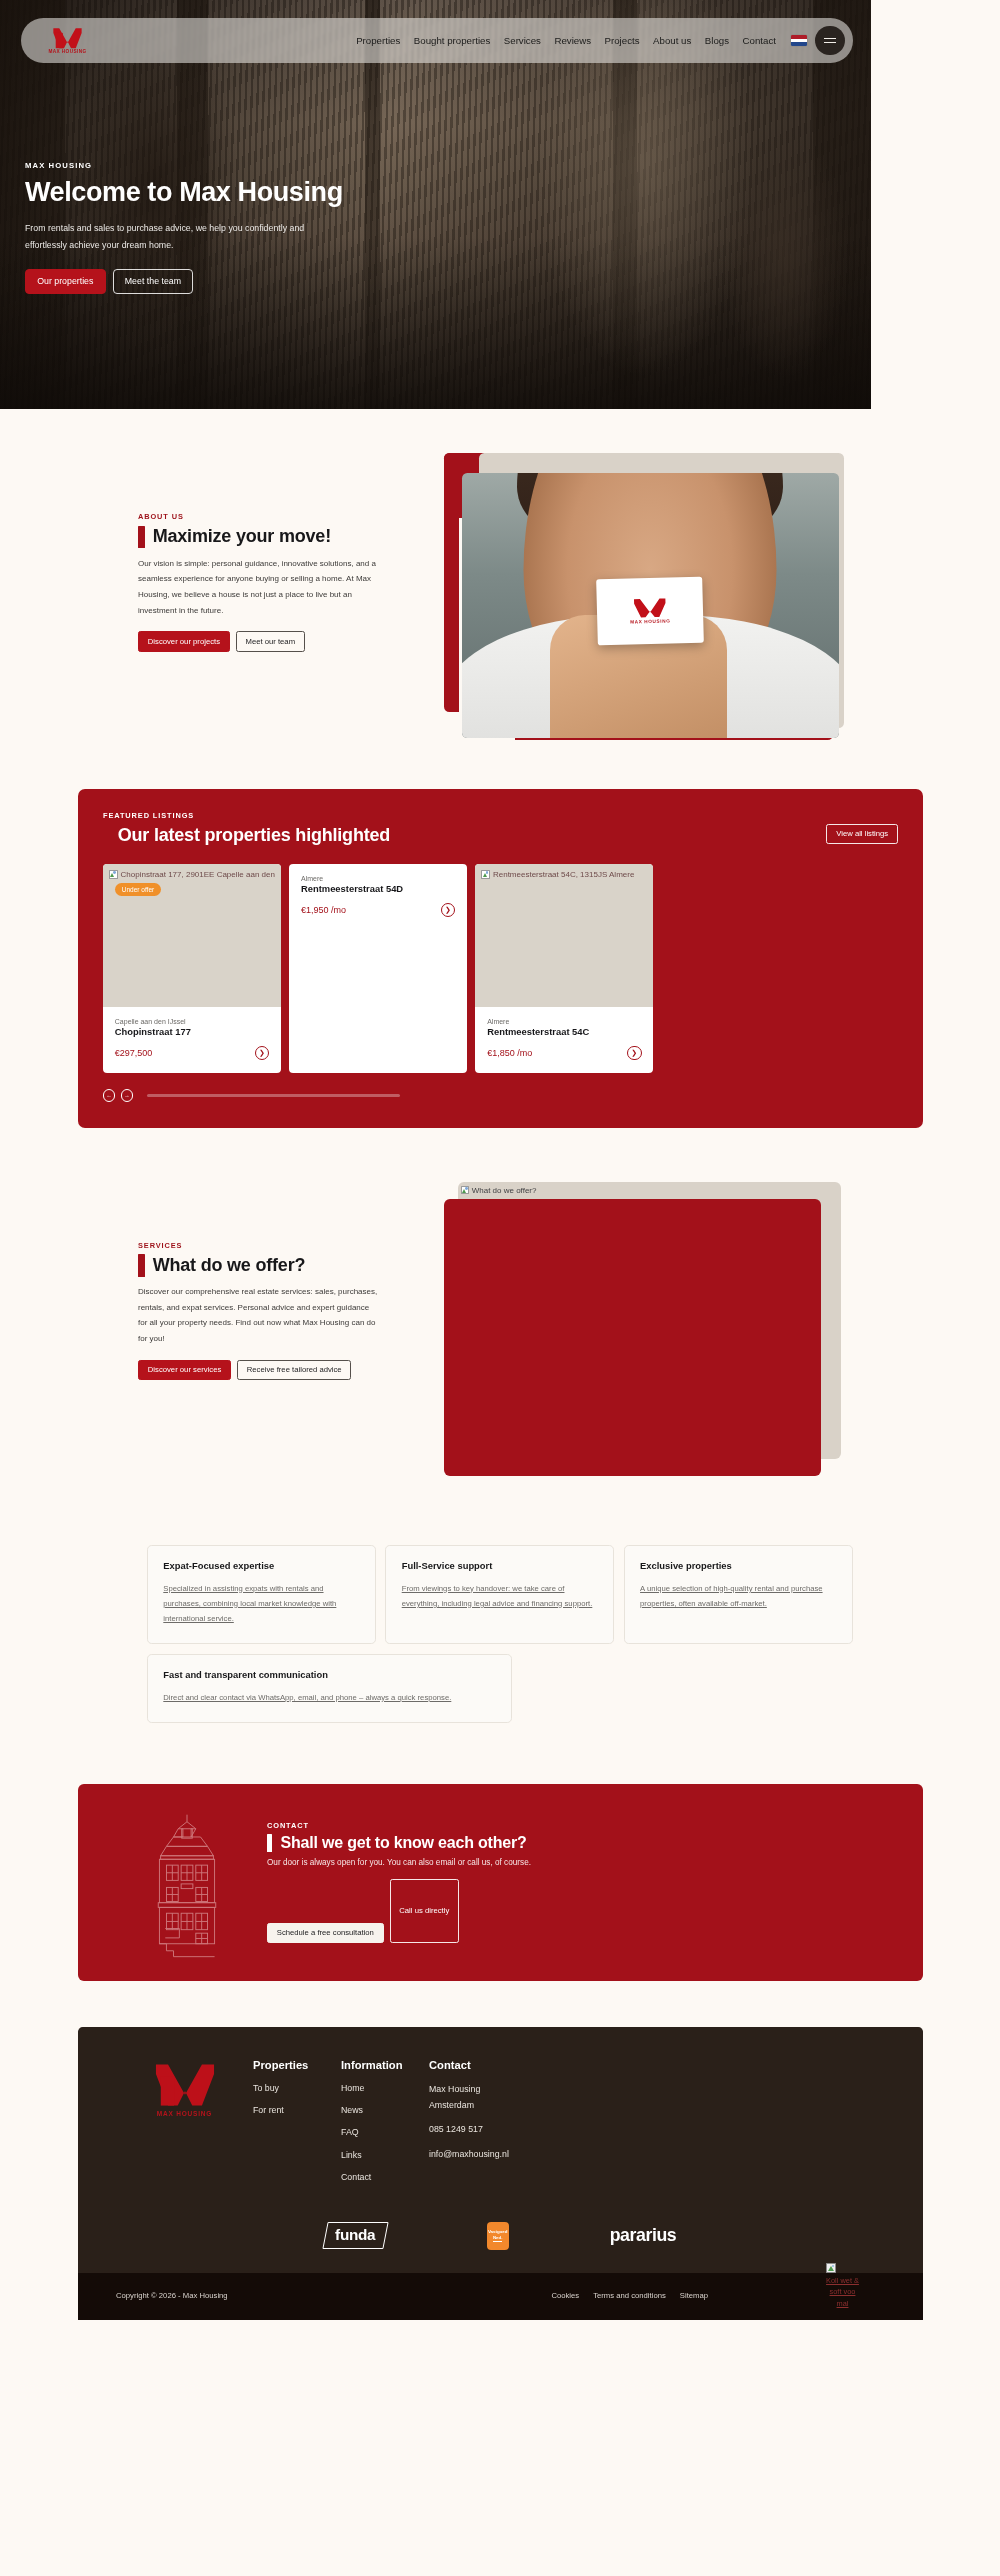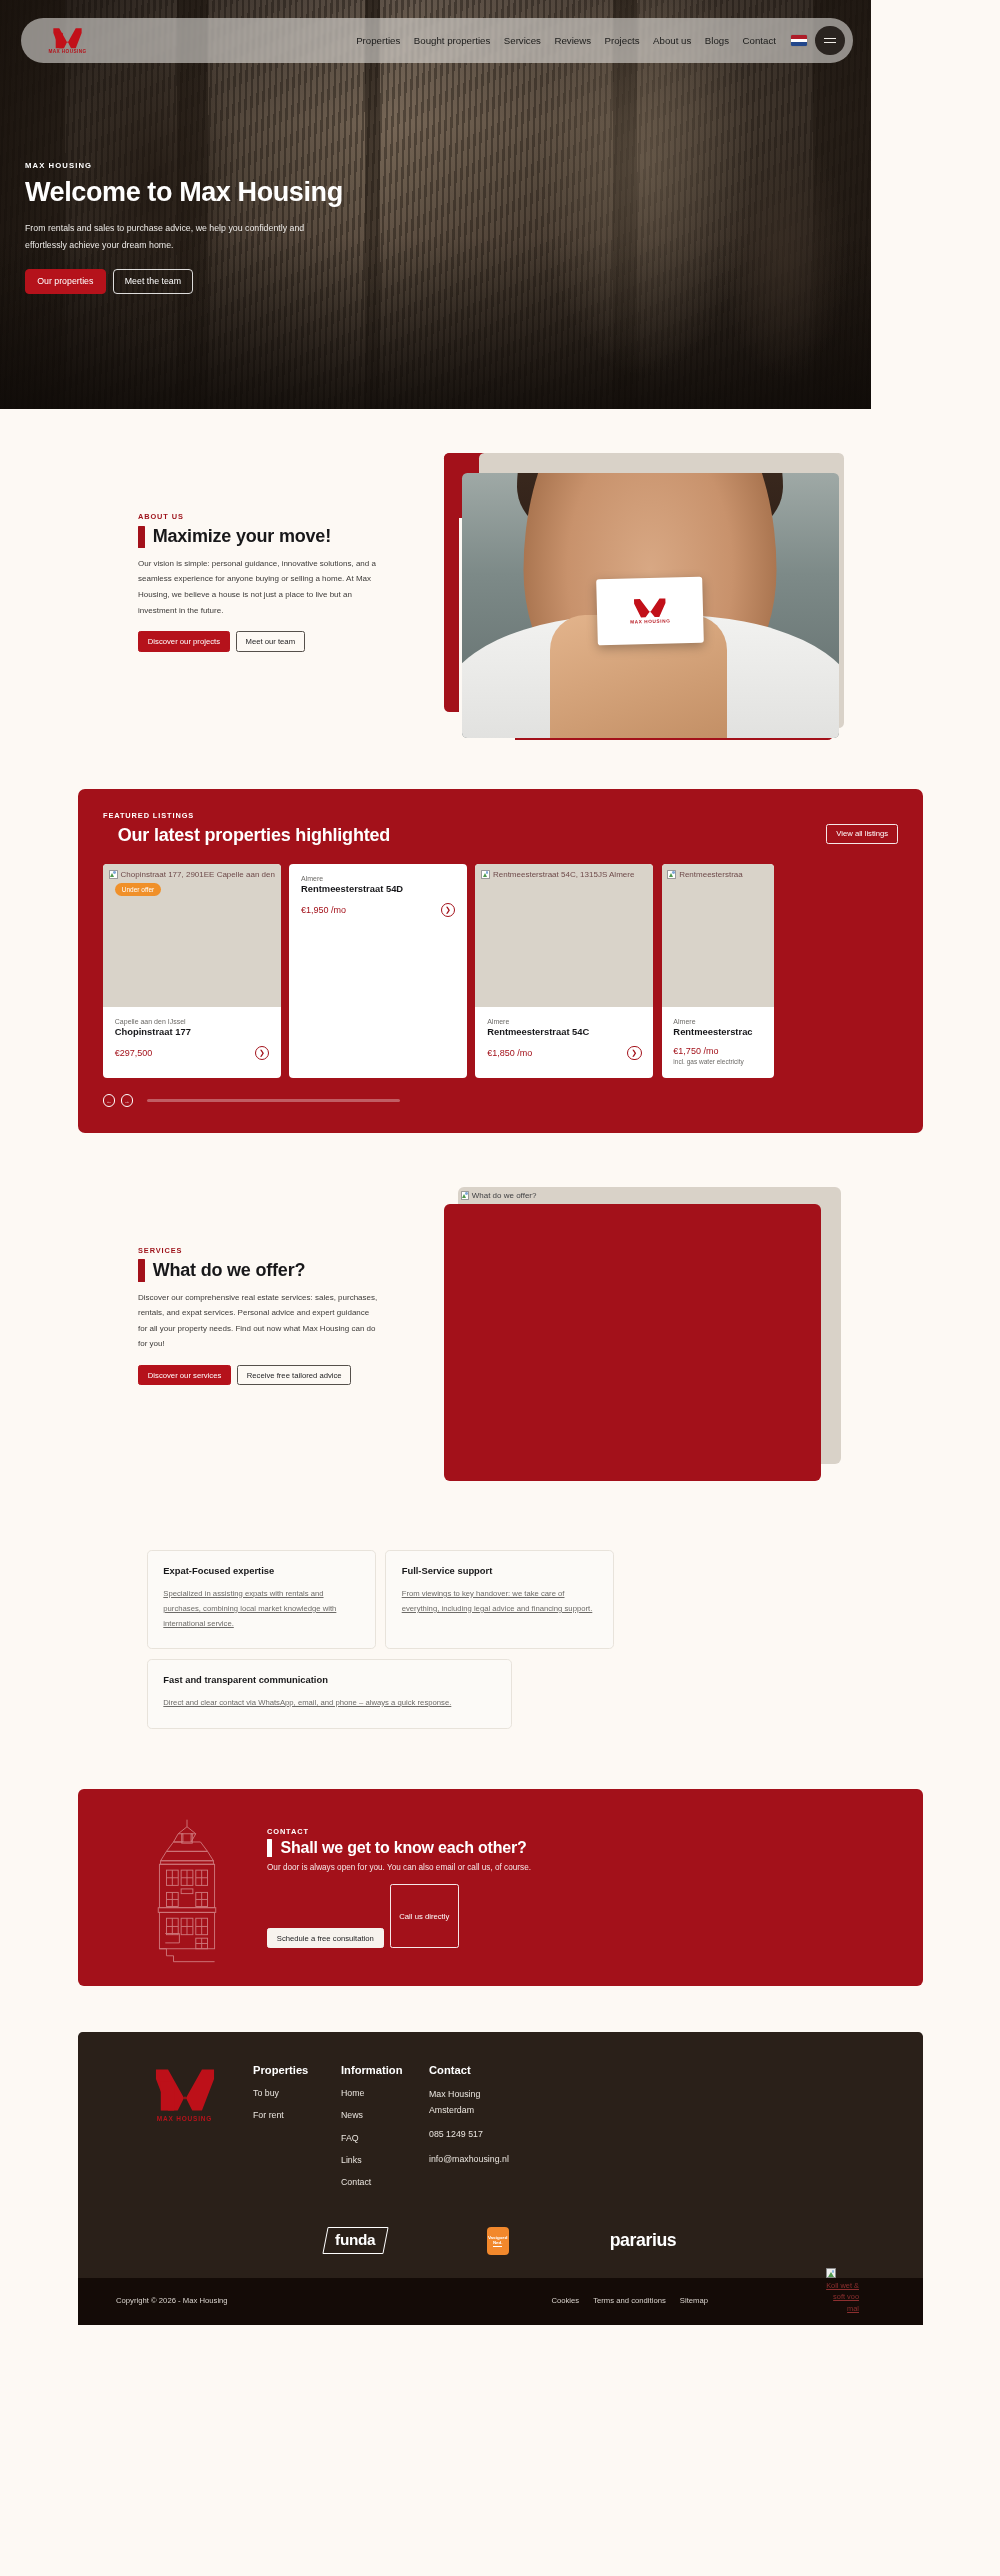--- a/index.html
+++ b/index.html
@@ -203,21 +203,21 @@
            align-items:center; justify-content:center; color:#fff; font-size:4.4px; font-weight:700; line-height:1.2; }
   .p-vgn u { text-decoration:none; border-bottom:0.9px solid #fff; padding-bottom:0.6px; }
   .p-par { color:#fff; font-size:17.7px; font-weight:700; letter-spacing:-0.4px; }
 
   .f-bottom { border-top:0; background:#140b07; margin:0 -38px; padding:17.7px 38px 20px;
               display:flex; align-items:center; }
   .f-copy { font-size:7.7px; color:#d9d3cd; }
   .f-legal { margin-left:auto; display:flex; gap:14px; margin-right:177px; }
   .f-legal a { font-size:7.7px; color:#d9d3cd; text-decoration:none; }
 
-  .broken-badge { position:absolute; right:64px; bottom:10.6px; width:33px; text-align:right;margin-left:32px; }
+  .broken-badge { position:absolute; right:64px; bottom:10.6px; width:33px; text-align:center;margin-left:32px; }
   .broken-badge .bi { width:10px; height:10px; border:0.6px solid #8a8a8a; background:#efefef; position:relative; border-radius:0.6px; display:block; }
   .broken-badge .bi:before{ content:""; position:absolute; left:0.6px; bottom:0.6px; width:0;height:0;
     border-left:3.5px solid transparent;border-right:3.5px solid transparent;border-bottom:5.3px solid #4f9a4f; }
   .broken-badge .bi:after{ content:""; position:absolute; right:0.6px; top:0.6px; width:2.9px;height:2.9px;border-radius:50%;background:#8fb8e0; }
   .broken-badge .bt { font-size:7.4px; line-height:1.55; color:#8c2f2f; text-decoration:underline; word-break:break-all; display:block; margin-top:1.8px; }
 </style>
 </head>
 <body>
 
 <div class="page">
@@ -365,36 +365,20 @@
             <div class="paddr">Rentmeesterstraat 54C</div>
             <div class="pfoot">
               <div>
                   <div class="pprice">€1,850 /mo</div>
                 </div>
               <span class="arrow-circle">❯</span>
             </div>
           </div>
         </div>
 
-        <div class="pcard clipped">
-          <div class="pimg">
-            <div class="alt-text">
-                <span class="broken-ico"></span>
-                <span>Rentmeesterstraa</span>
-              </div>
-          </div>
-          <div class="pbody">
-            <div class="pcity">Almere</div>
-            <div class="paddr">Rentmeesterstrac</div>
-            <div class="pfoot" style="display:block;">
-              <div class="pprice">€1,750 /mo</div>
-              <div class="pnote">incl. gas water electricity</div>
-            </div>
-          </div>
-        </div>
       </div>
 
       <div class="carousel">
         <span class="c-btn">←</span>
         <span class="c-btn">→</span>
         <span class="track"></span>
       </div>
     </div>
   </section>
 
@@ -425,20 +409,24 @@
   <section class="features">
     <div class="features-inner">
       <div class="frow">
         <div class="fcard w3">
           <div class="ftitle">Expat-Focused expertise</div>
           <div class="ftext">Specialized in assisting expats with rentals and purchases, combining local market knowledge with international service.</div>
         </div>
         <div class="fcard w3">
           <div class="ftitle">Full-Service support</div>
           <div class="ftext">From viewings to key handover: we take care of everything, including legal advice and financing support.</div>
+        </div>
+        <div class="fcard w3">
+          <div class="ftitle">Exclusive properties</div>
+          <div class="ftext">A unique selection of high-quality rental and purchase properties, often available off-market.</div>
         </div>
       </div>
       <div class="frow">
         <div class="fcard w2a">
           <div class="ftitle">Fast and transparent communication</div>
           <div class="ftext">Direct and clear contact via WhatsApp, email, and phone – always a quick response.</div>
         </div>
       </div>
     </div>
   </section>

